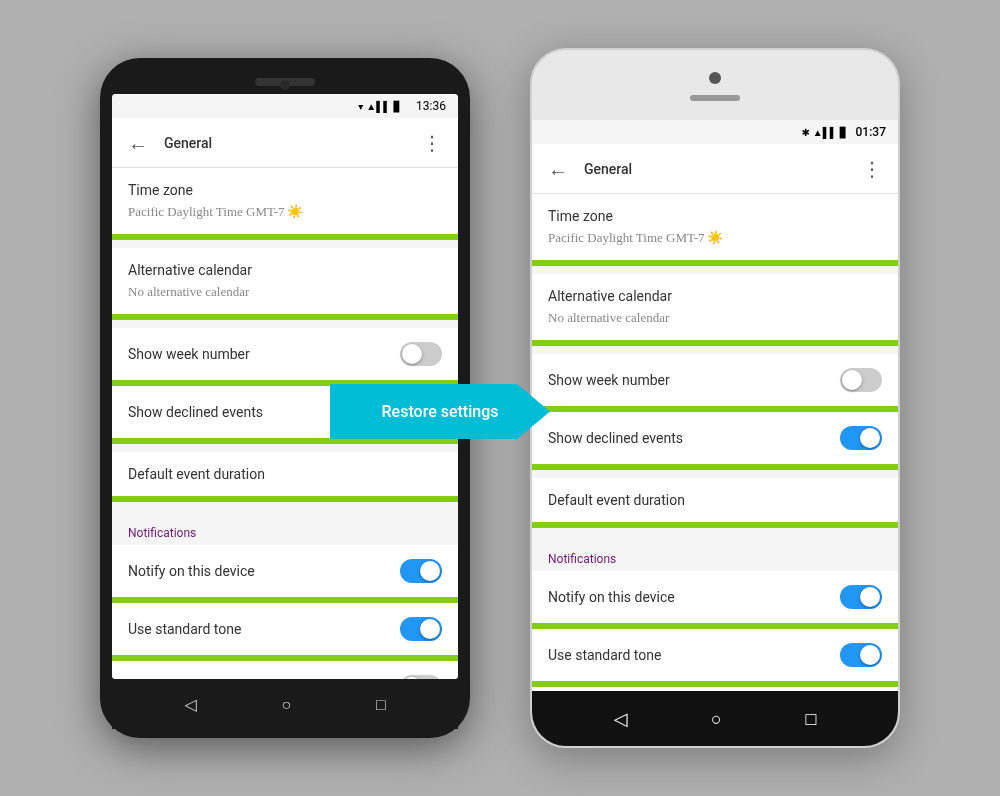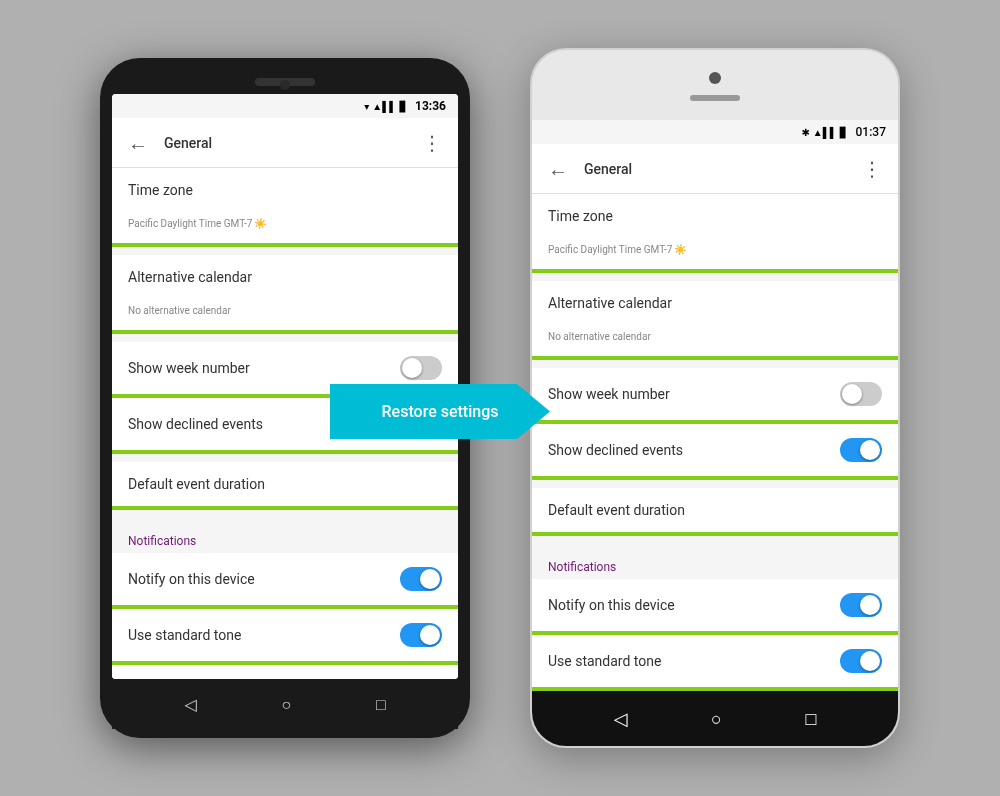--- a/index.html
+++ b/index.html
@@ -183,41 +183,42 @@
     
     .settings-content {
       background: #f5f5f5;
       flex: 1;
       overflow: hidden;
     }
 
     .setting-item {
       background: #ffffff;
       padding: 14px 16px;
-      border-bottom: 4px solid #84cc16;
+      border-bottom: 6px solid #84cc16;
       display: flex;
       align-items: center;
       justify-content: space-between;
     }
 
     .setting-item.no-toggle {
       flex-direction: column;
       align-items: flex-start;
     }
 
     .setting-label {
       font-size: 14px;
       color: #333;
       font-weight: 400;
     }
 
     .setting-sublabel {
-      font-size: 10px;
+      font-size: 13px;
       color: #888;
-      margin-top: 20px;
+      margin-top: 6px;
+      font-family: Liberation Serif, serif;
     }
 
     .section-header {
       padding: 12px 16px 4px;
       background: #f5f5f5;
     }
 
     .section-label {
       font-size: 12px;
       color: #701a75;
@@ -319,21 +320,21 @@
     <div class="speaker"></div>
 
     <div class="screen screen-black">
 
       <div class="status-bar">
         <span class="status-icons">
           <span>▾</span>
           <span>▲▌▌</span>
           <span>▊</span>
         </span>
-        <span style="font-size:12px;font-weight:700;margin-left:4px;">13:36</span>
+        <span style="font-size:12px;font-weight:400;margin-left:11px;">13:36</span>
       </div>
 
       <div class="app-bar">
         <span class="back-arrow">←</span>
         <span class="app-bar-title">General</span>
         <span class="more-icon">⋮</span>
       </div>
 
       <div class="settings-content">
 

